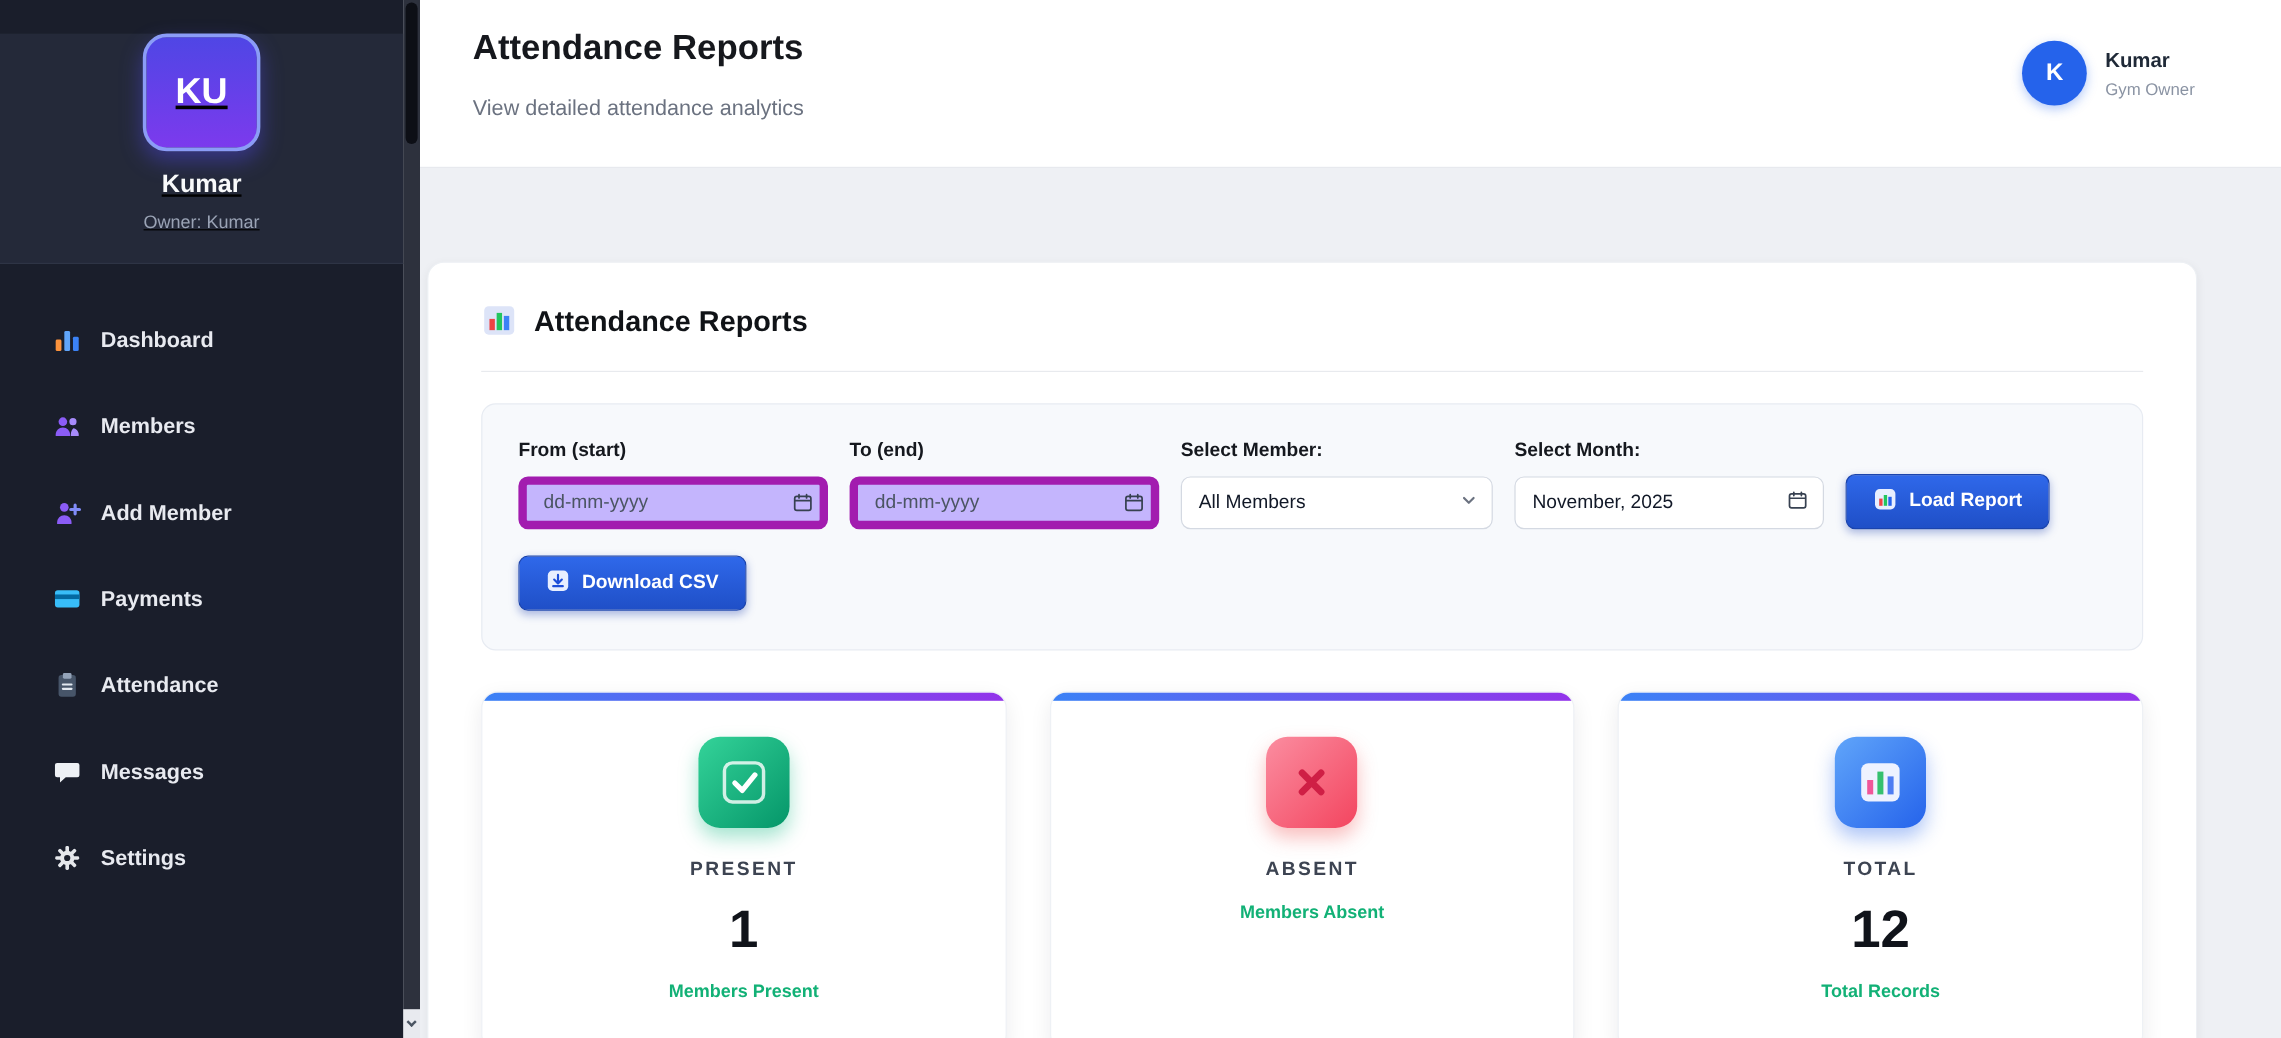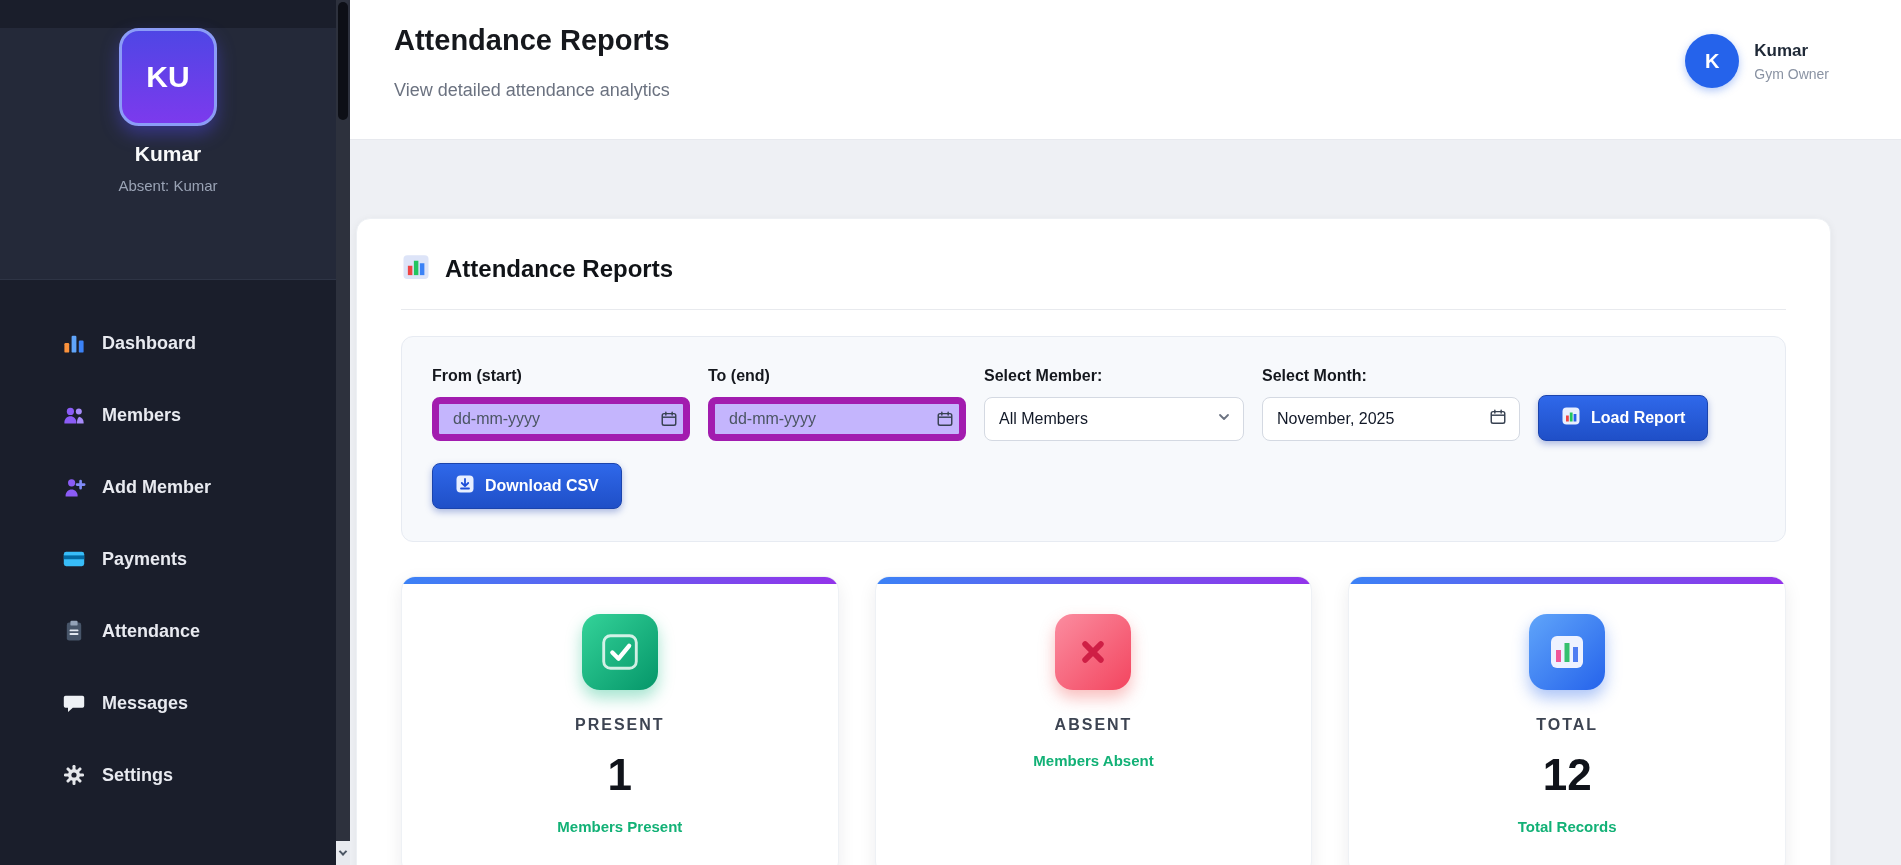--- a/index.html
+++ b/index.html
@@ -1,30 +1,30 @@
 <!DOCTYPE html>
 <html><head>
 <meta charset="utf-8">
 <style>
   * { margin:0; padding:0; box-sizing:border-box; }
   html,body { width:1901px; height:865px; overflow:hidden; }
   body { font-family:"Liberation Sans", sans-serif; background:#eef0f4; position:relative; }
 
   
   .sidebar { position:absolute; left:0; top:0; width:336px; height:865px; background:#1a1e2b; }
-  .profile { height:252px; background:#242939; border-bottom:1px solid #2e3445; text-align:center; }
+  .profile { height:192px; background:#242939; border-bottom:1px solid #2e3445; text-align:center;text-decoration:underline; }
   .avatar-lg { width:98px; height:98px; margin:28px auto 0; border-radius:20px;
     background:linear-gradient(180deg,#4f46e5,#7c3aed); border:3px solid #8b9cf7;
     display:flex; align-items:center; justify-content:center; color:#fff; font-size:30px; font-weight:700;
     box-shadow:0 8px 18px rgba(79,70,229,.45); }
   .profile-name { margin-top:16px; color:#f9fafb; font-size:21px; font-weight:700; }
   .profile-sub  { margin-top:11px; color:#9aa3b5; font-size:15px; }
 
   .nav { padding-top:30px; }
-  .nav-item { height:66px; display:flex; align-items:center; gap:16px; padding-left:62px;
+  .nav-item { height:66px; display:flex; align-items:center; gap:16px; padding-left:44px;
     color:#e8eaf0; font-size:18px; font-weight:600; cursor:pointer; margin-bottom:6px; }
   .nav-item .nicon { width:24px; height:24px; flex:0 0 24px; display:flex; align-items:center; justify-content:center; }
   .nav-item.active { background:linear-gradient(180deg,#2d63e8,#1d4fd0); border-left:6px solid #93b4f8;
     padding-left:38px; box-shadow:inset 0 2px 0 rgba(13,27,62,.45), inset 0 -2px 0 rgba(13,27,62,.45); }
 
   
   .sb-track { position:absolute; left:336px; top:0; width:14px; height:865px; background:#2d313d; }
   .sb-thumb { position:absolute; top:2px; left:2px; width:10px; height:118px; background:#0d0f16; border-radius:6px; }
   .sb-btn { position:absolute; bottom:0; left:0; width:14px; height:24px; background:#e8eaef;
     display:flex; align-items:center; justify-content:center; }
@@ -87,21 +87,21 @@
 </style>
 </head>
 <body>
 
 <div class="sidebar">
   <div class="profile">
     <div class="avatar-lg">
       <span>KU</span>
     </div>
     <div class="profile-name">Kumar</div>
-    <div class="profile-sub">Absent: Kumar</div>
+    <div class="profile-sub">Owner: Kumar</div>
   </div>
 
   <div class="nav">
     <div class="nav-item">
       <span class="nicon">
         <svg width="24" height="24" viewBox="0 0 20 20">
             <rect x="2" y="10" width="4" height="8" rx="1" fill="#fb923c"></rect>
             <rect x="8" y="4" width="4" height="14" rx="1" fill="#60a5fa"></rect>
             <rect x="14" y="8" width="4" height="10" rx="1" fill="#3b82f6"></rect>
           </svg>

